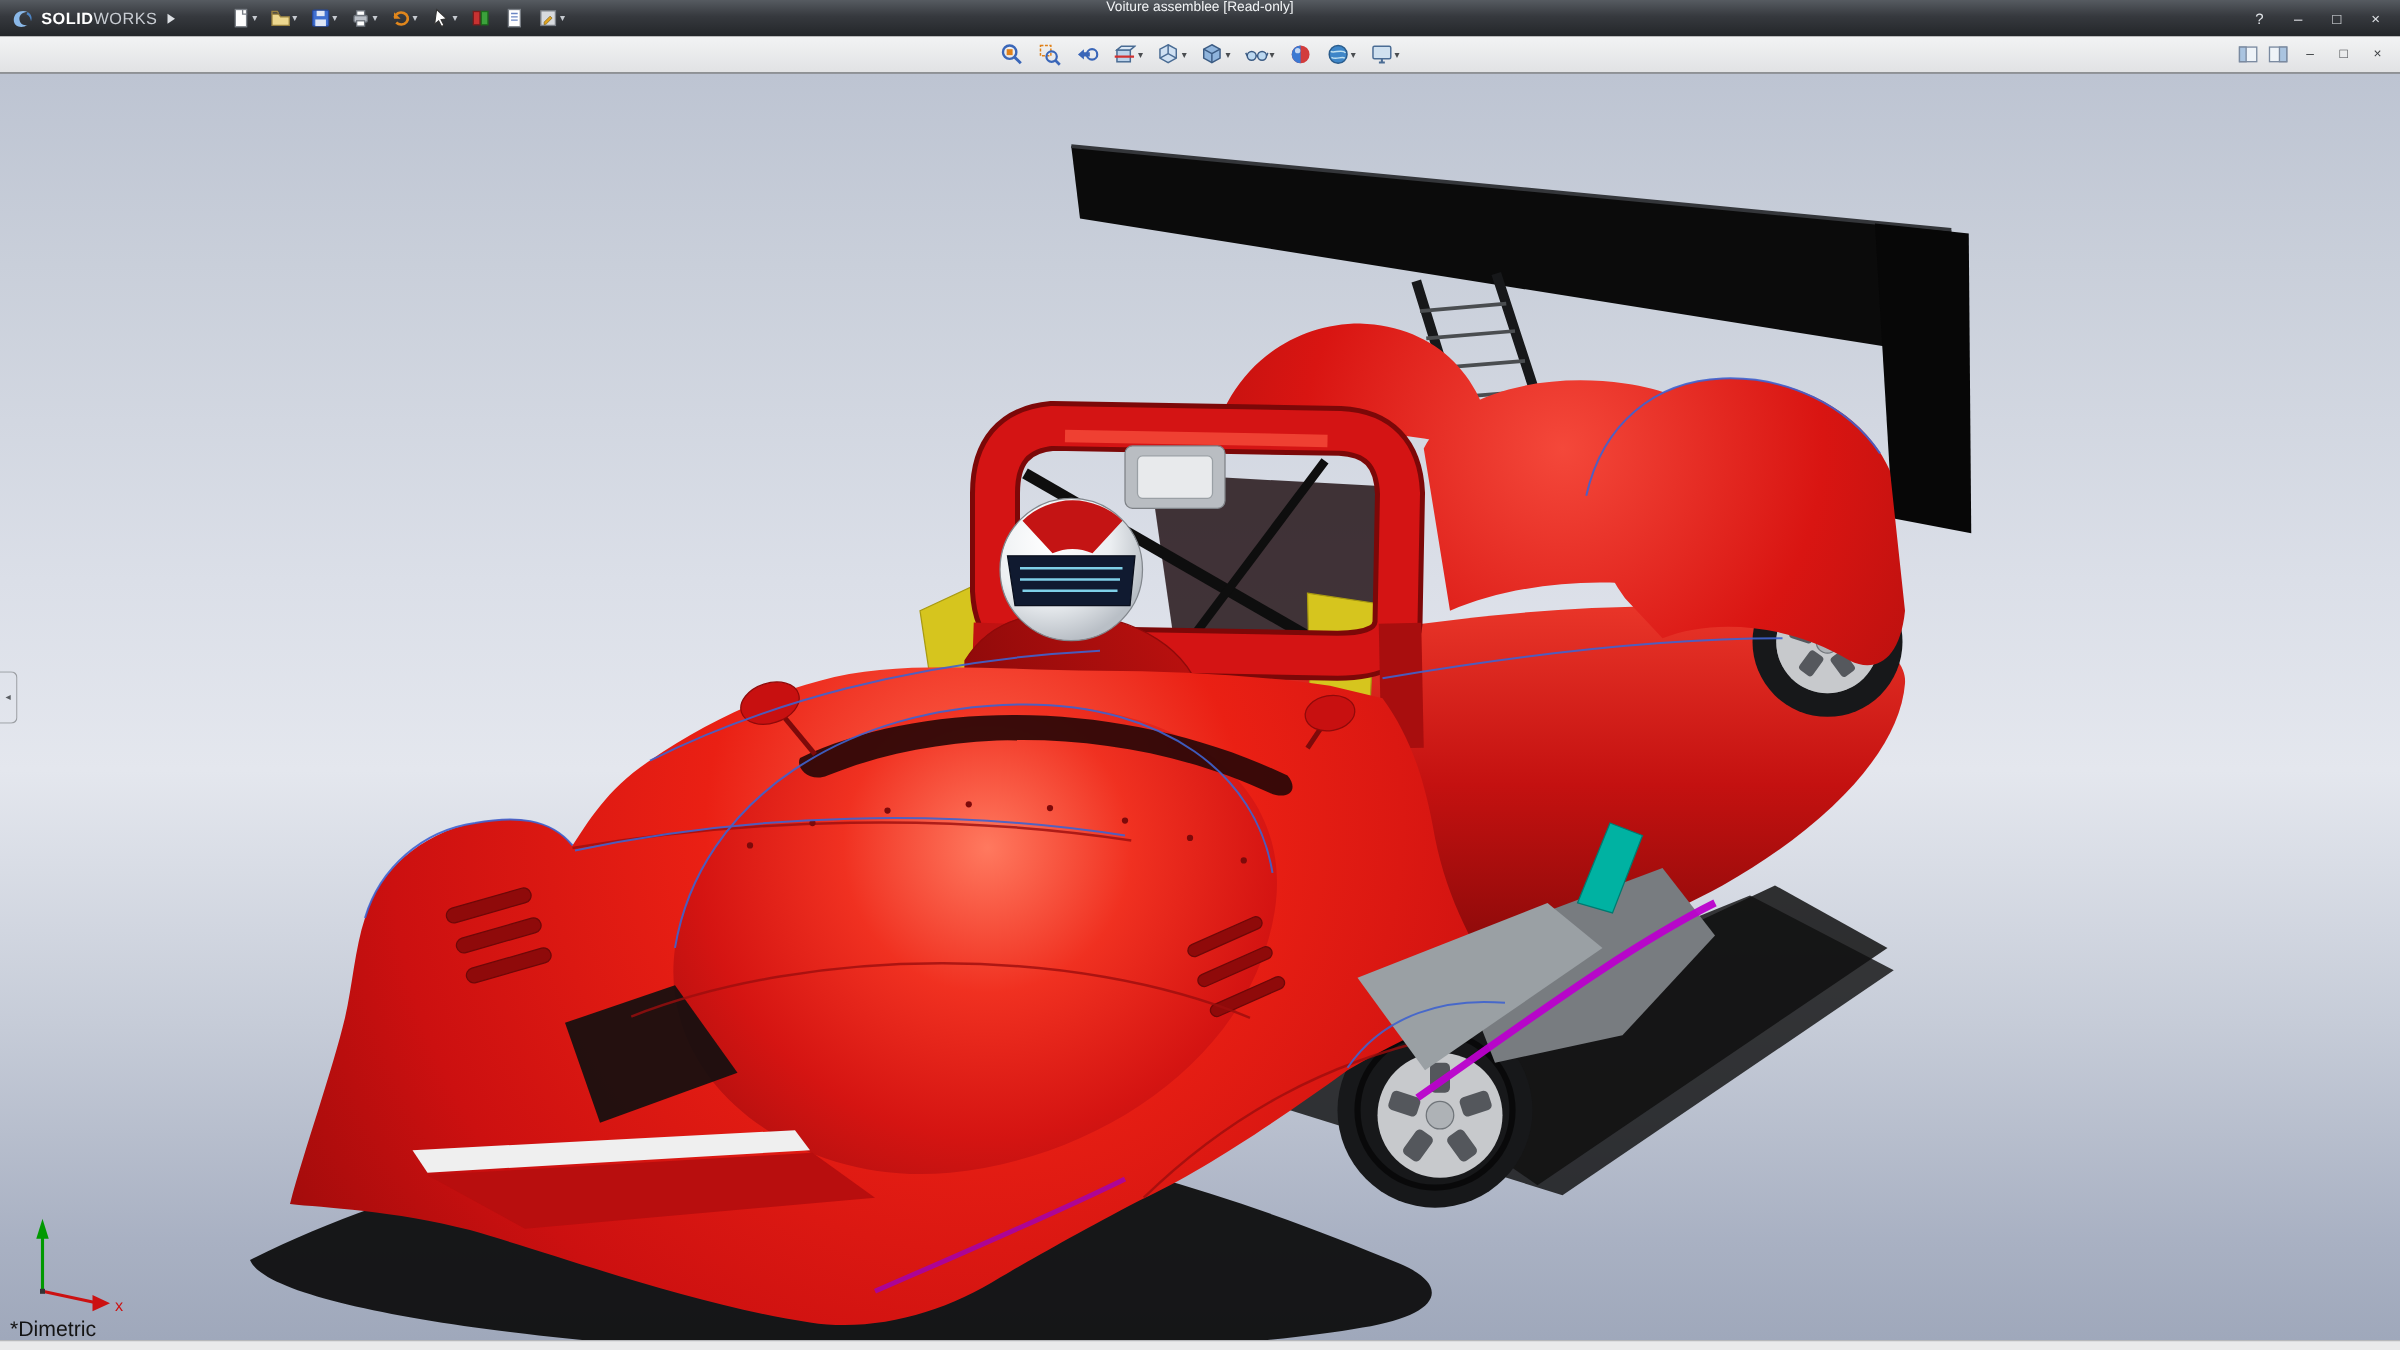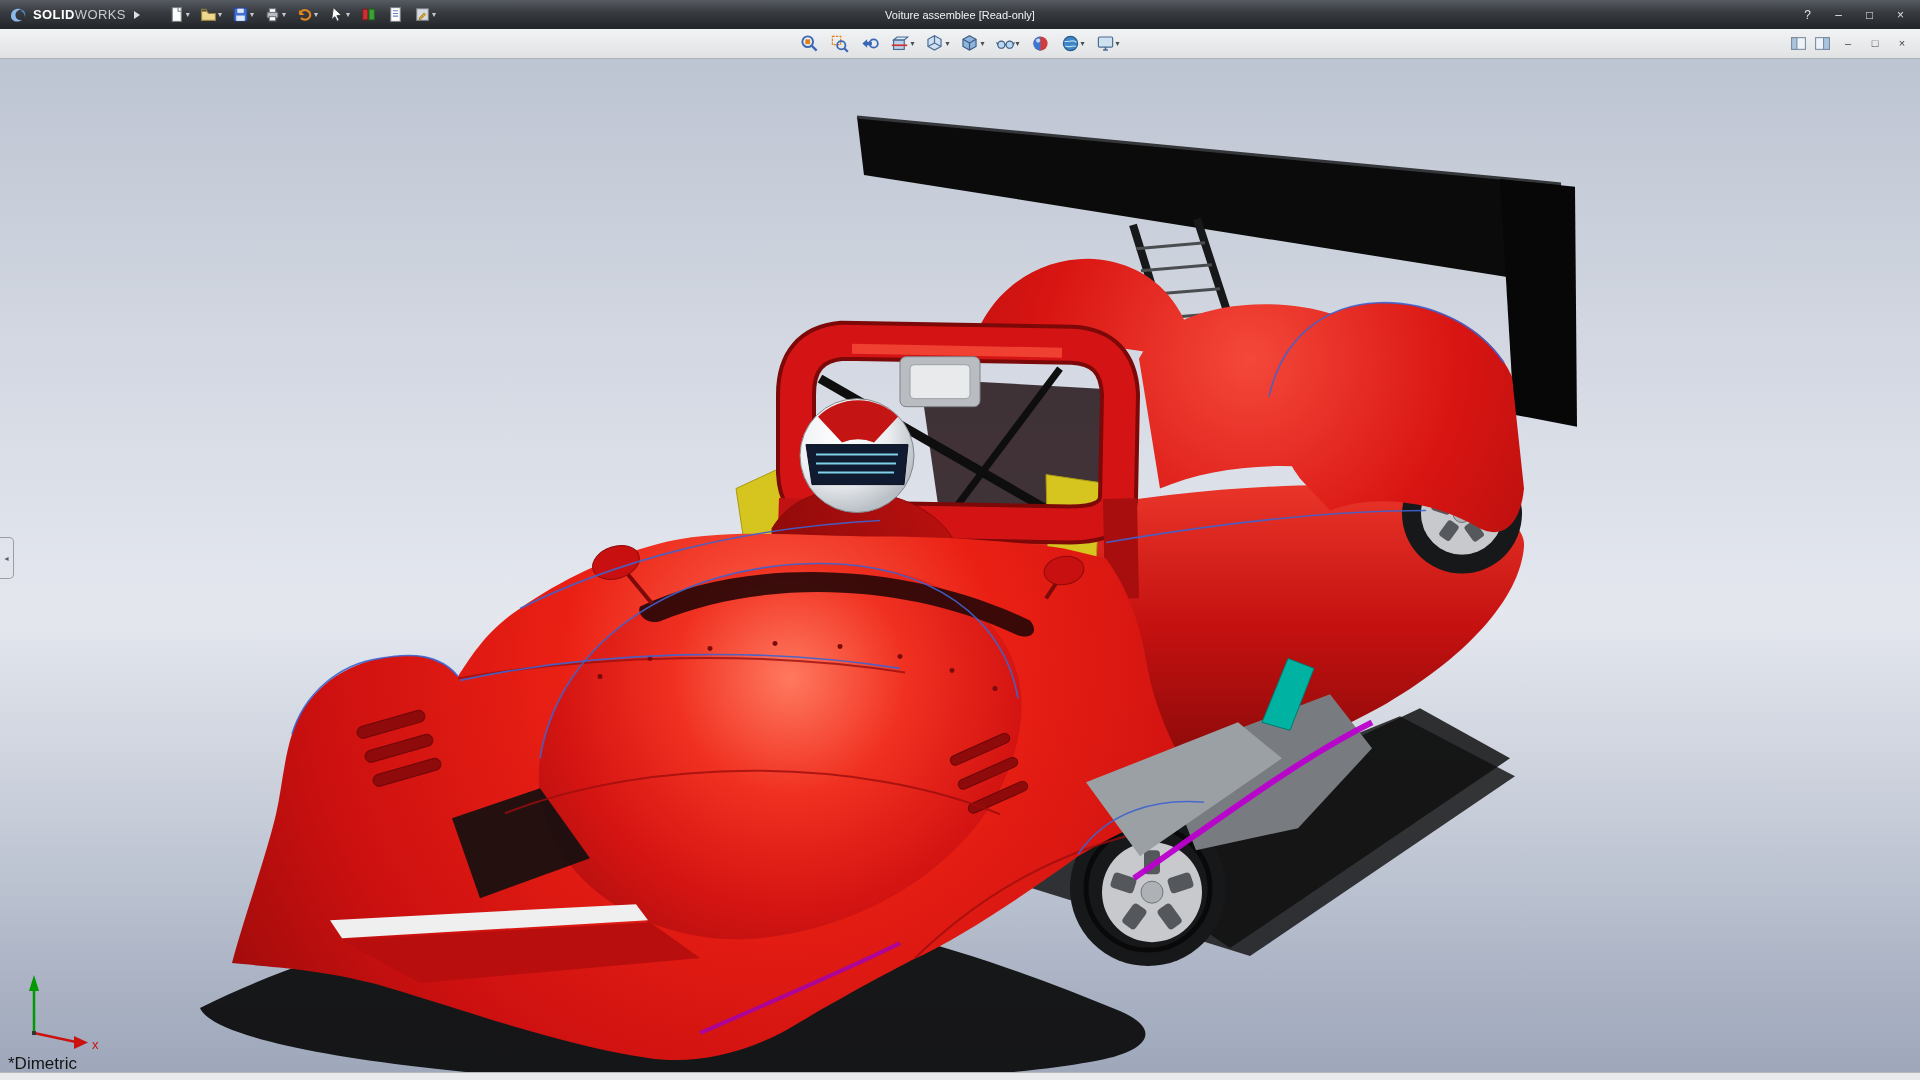--- a/index.html
+++ b/index.html
@@ -1,22 +1,22 @@
 <!DOCTYPE html>
 <html><head>
 <meta charset="utf-8">
 <style>
   html,body{margin:0;padding:0}
   body{width:1920px;height:1080px;overflow:hidden;background:#000;
        font-family:"Liberation Sans",sans-serif;-webkit-font-smoothing:antialiased}
   .app{width:100%;height:100%;display:flex;flex-direction:column}
 
   
-  .titlebar{height:29px;flex:0 0 29px;display:flex;align-items:center;position:relative;
-            background:linear-gradient(#565b61,#36393e 45%,#232629);color:#eef0f2;}
+  .titlebar{height:29px;flex:0 0 29px;display:flex;position:relative;
+            background:linear-gradient(#565b61,#36393e 45%,#232629);color:#eef0f2;gap:16px;}
   .brand{display:flex;align-items:center;gap:5px;padding:0 8px}
   .logo svg{width:20px;height:20px;display:block}
   .brandtext{font-size:13px;letter-spacing:.4px;color:#fff}
   .brandtext b{font-weight:bold}
   .brandtext span{color:#c9cdd3;font-weight:normal}
   .menu-arrow{width:0;height:0;border-top:4px solid transparent;border-bottom:4px solid transparent;
               border-left:6px solid #dde0e4;margin-left:3px;cursor:pointer}
   .main-toolbar{display:flex;align-items:center;gap:2px;margin-left:16px}
   .tbtn{display:flex;align-items:center;gap:1px;background:transparent;border:1px solid transparent;
         padding:2px 3px;height:24px;cursor:pointer;border-radius:2px}

